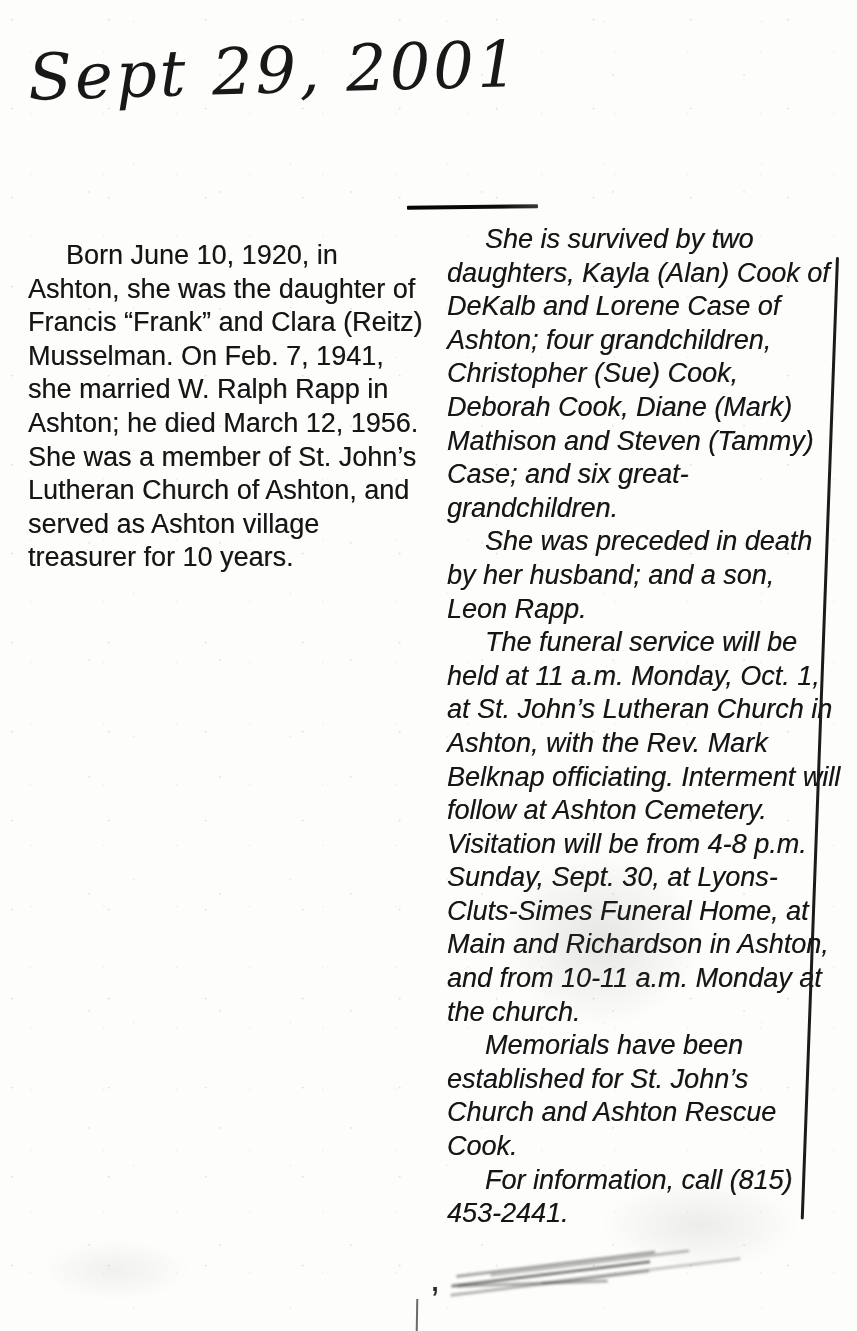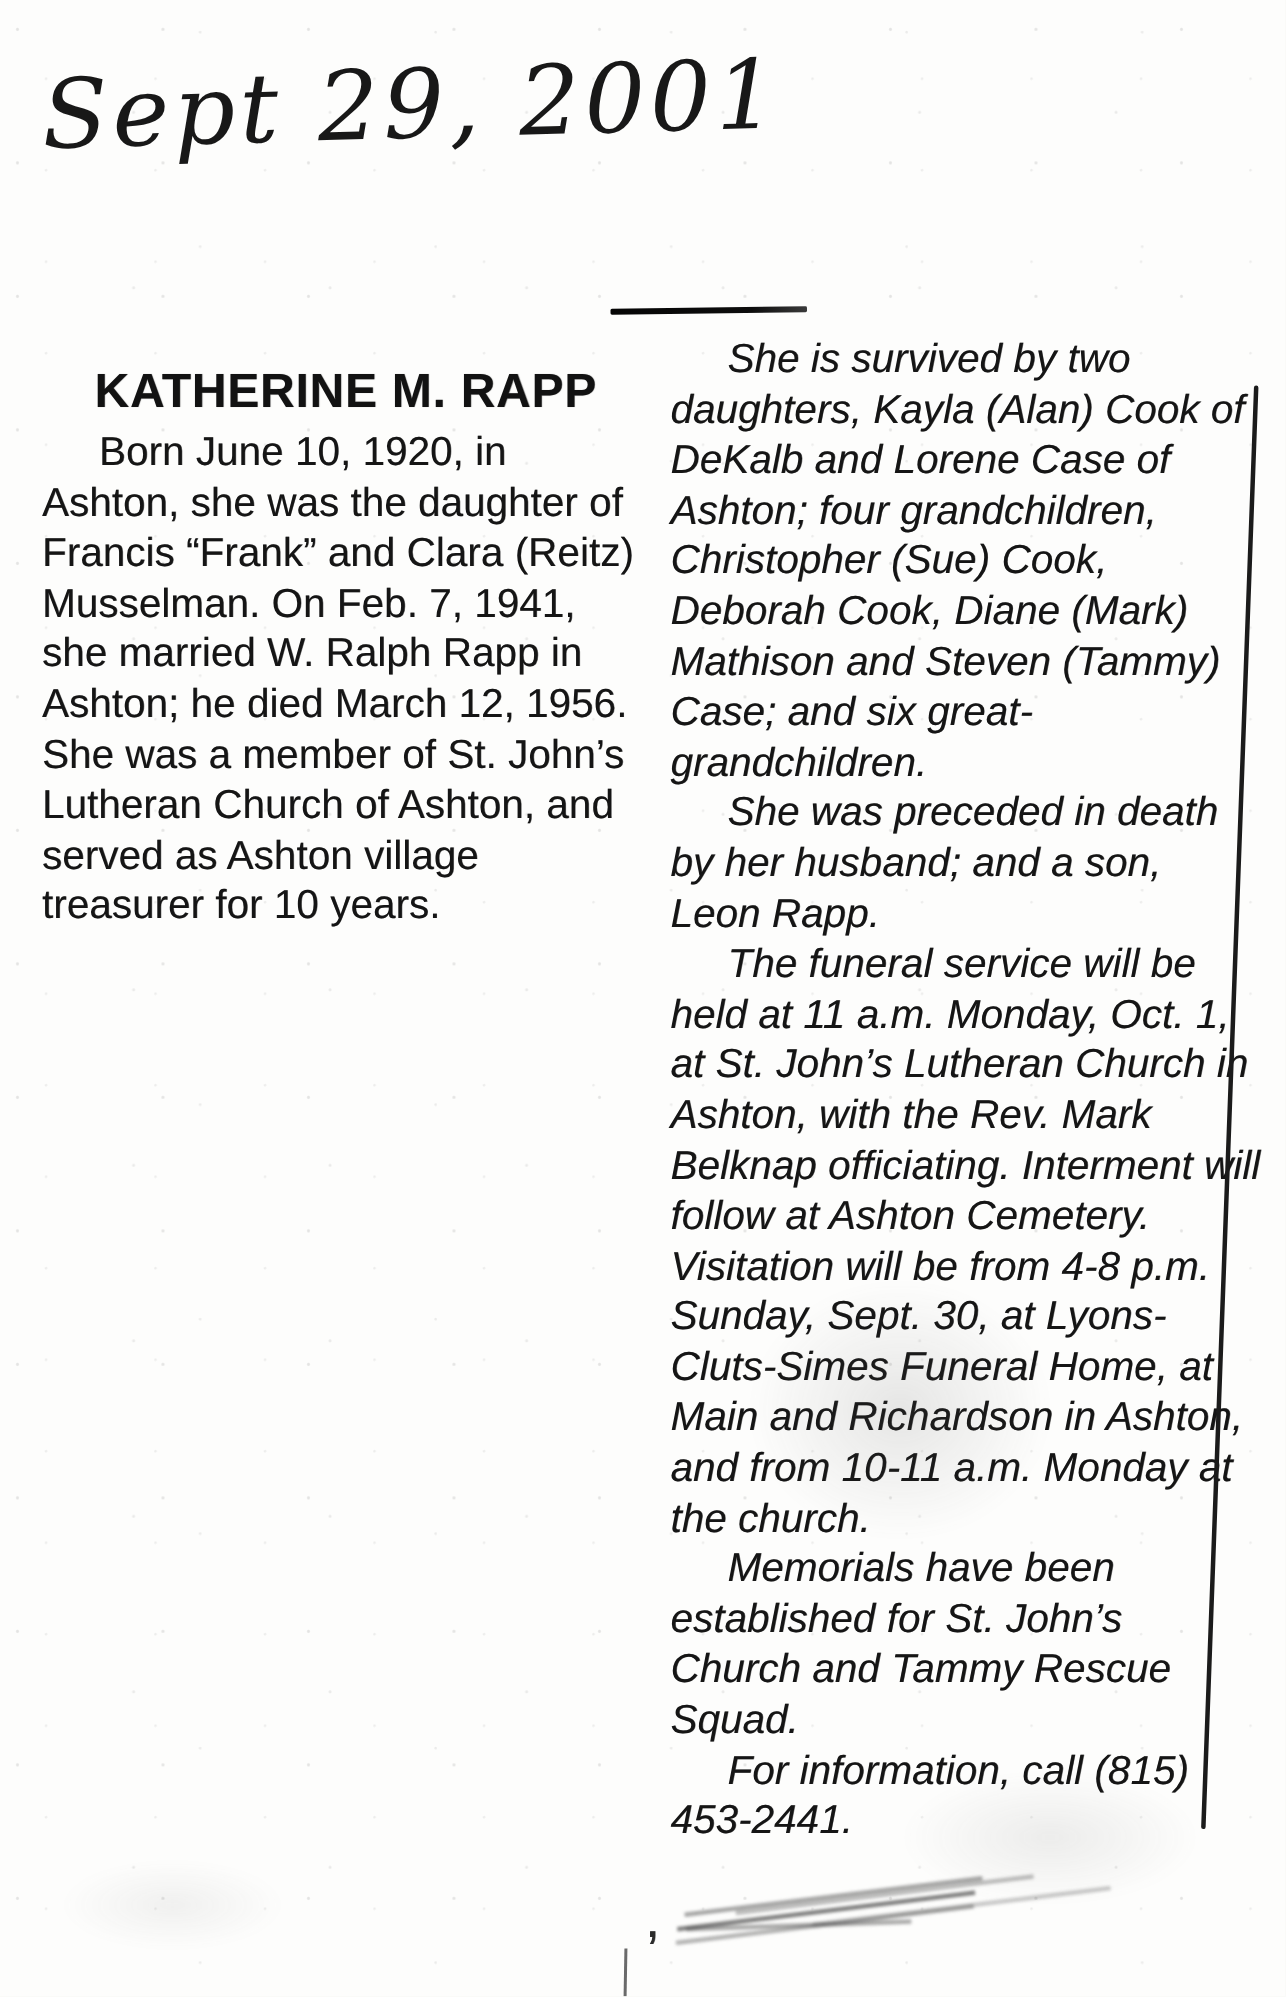--- a/index.html
+++ b/index.html
@@ -93,29 +93,28 @@
 </head>
 <body>
 
 <div class="sheet">
 
   <div class="handwritten">Sept 29, 2001</div>
 
   <div class="top-rule"></div>
 
   <div class="col col-left">
-    <h1 class="headline">KATHERINE M. RAPP</h1>
     <p>Born June 10, 1920, in Ashton, she was the daughter of Francis “Frank” and Clara (Reitz) Musselman. On Feb. 7, 1941, she married W. Ralph Rapp in Ashton; he died March 12, 1956. She was a member of St. John’s Lutheran Church of Ashton, and served as Ashton village treasurer for 10 years.</p>
   </div>
 
   <div class="col col-right">
     <p>She is survived by two daughters, Kayla (Alan) Cook of DeKalb and Lorene Case of Ashton; four grandchildren, Christopher (Sue) Cook, Deborah Cook, Diane (Mark) Mathison and Steven (Tammy) Case; and six great-grandchildren.</p>
     <p>She was preceded in death by her husband; and a son, Leon Rapp.</p>
     <p>The funeral service will be held at 11 a.m. Monday, Oct. 1, at St. John’s Lutheran Church in Ashton, with the Rev. Mark Belknap officiating. Interment will follow at Ashton Cemetery. Visitation will be from 4-8 p.m. Sunday, Sept. 30, at Lyons-Cluts-Simes Funeral Home, at Main and Richardson in Ashton, and from 10-11 a.m. Monday at the church.</p>
-    <p>Memorials have been established for St. John’s Church and Tammy Rescue Squad.</p>
+    <p>Memorials have been established for St. John’s Church and Ashton Rescue Cook.</p>
     <p>For information, call (815) 453-2441.</p>
   </div>
 
   <div class="v-rule"></div>
 
   <div class="smudge smudge-a"></div>
   <div class="smudge smudge-b"></div>
   <div class="smudge smudge-c"></div>
 
   <div class="stray-comma">,</div>

